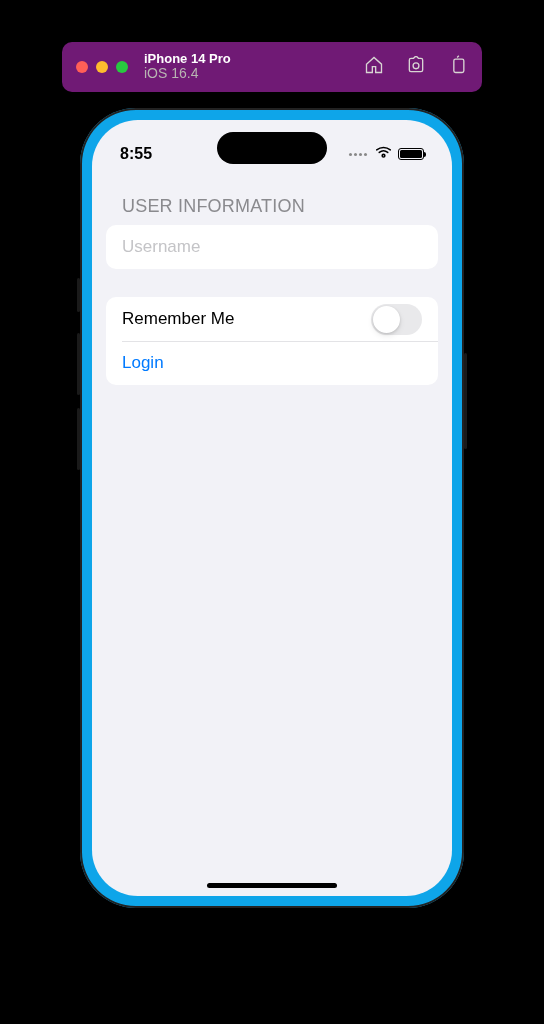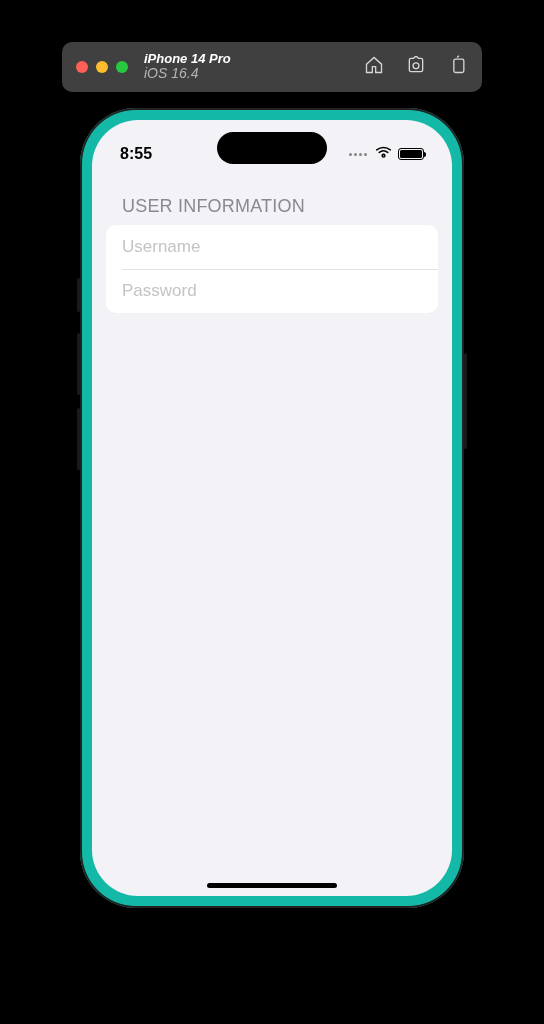--- a/index.html
+++ b/index.html
@@ -12,47 +12,46 @@
     position: relative;
   }
 
   
   .toolbar {
     position: absolute;
     top: 42px;
     left: 62px;
     right: 62px;
     height: 50px;
-    background: #404040;
+    background: #701a75;
     border-radius: 10px;
     display: flex;
     align-items: center;
     padding: 0 14px;
     color: #fff;
-    font-style: italic;
   }
   .traffic-lights { display: flex; gap: 8px; margin-right: 16px; }
   .dot { width: 12px; height: 12px; border-radius: 50%; }
   .dot.red { background: #ff5f57; }
   .dot.yellow { background: #febc2e; }
   .dot.green { background: #28c840; }
   .device-info { display: flex; flex-direction: column; line-height: 1.1; }
   .device-name { font-size: 13px; font-weight: 700; color:#fff;}
   .device-os { font-size: 14px; color: #b8b4b2; }
   .toolbar-icons { margin-left: auto; display: flex; gap: 22px; align-items:center; }
   .toolbar-icons svg { width: 20px; height: 20px; stroke: #d8d5d3; fill: none; stroke-width:1.6; }
 
   
   .phone {
     position: absolute;
     top: 108px;
     left: 80px;
     width: 384px;
     height: 800px;
-    background: #14b8a6;
+    background: #0ea5e9;
     border-radius: 56px;
     padding: 12px;
     box-shadow: 0 0 0 2px #222 inset;
   }
   .side-btn { position:absolute; background:#1a1a1a; border-radius:2px;}
   .side-left1 { left:-3px; top:170px; width:3px; height:34px;}
   .side-left2 { left:-3px; top:225px; width:3px; height:62px;}
   .side-left3 { left:-3px; top:300px; width:3px; height:62px;}
   .side-right { right:-3px; top:245px; width:3px; height:96px;}
 
@@ -235,22 +234,30 @@
           </span>
       </div>
     </div>
 
     <div class="content">
       <div class="section-header">USER INFORMATION</div>
       <div class="group">
         <div class="row">
           <input class="text-input" placeholder="Username" style="">
         </div>
+      </div>
+
+      <div class="group">
         <div class="row">
-          <input class="text-input" type="password" placeholder="Password" style="">
+          <span class="row-label">Remember Me</span>
+          <div class="switch">
+            <div class="switch-knob"></div>
+          </div>
+        </div>
+        <div class="row">
+          <span class="login-link">Login</span>
         </div>
       </div>
-
     </div>
 
     <div class="home-indicator"></div>
   </div>
 </div>
 
 </body></html>

